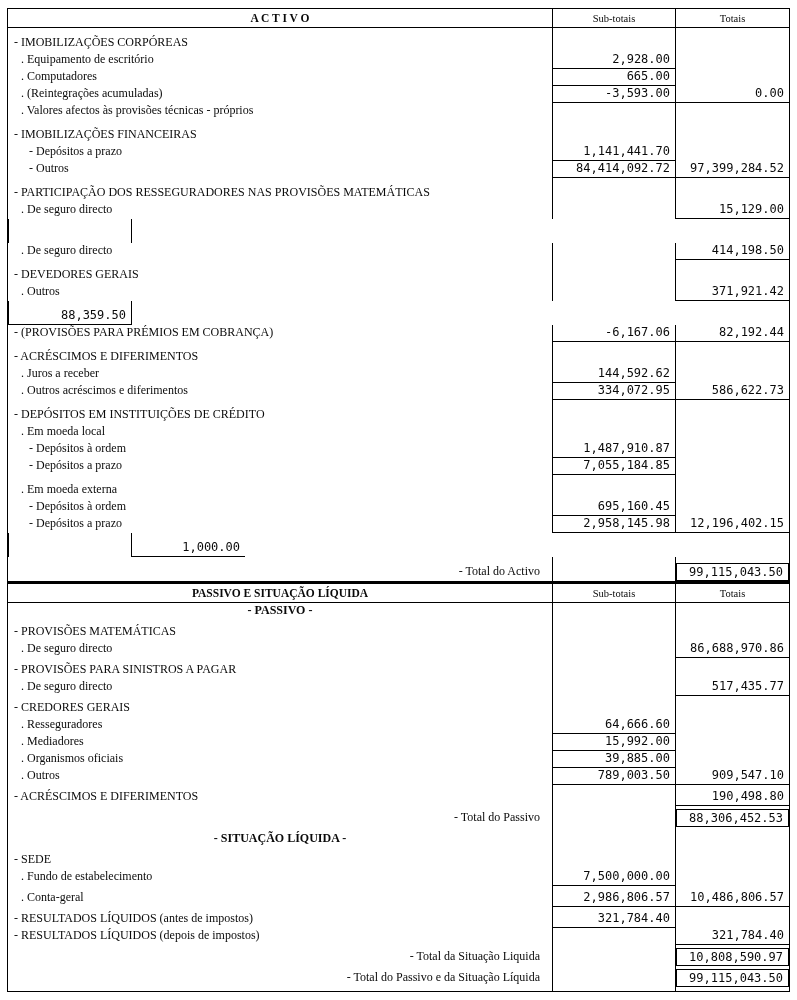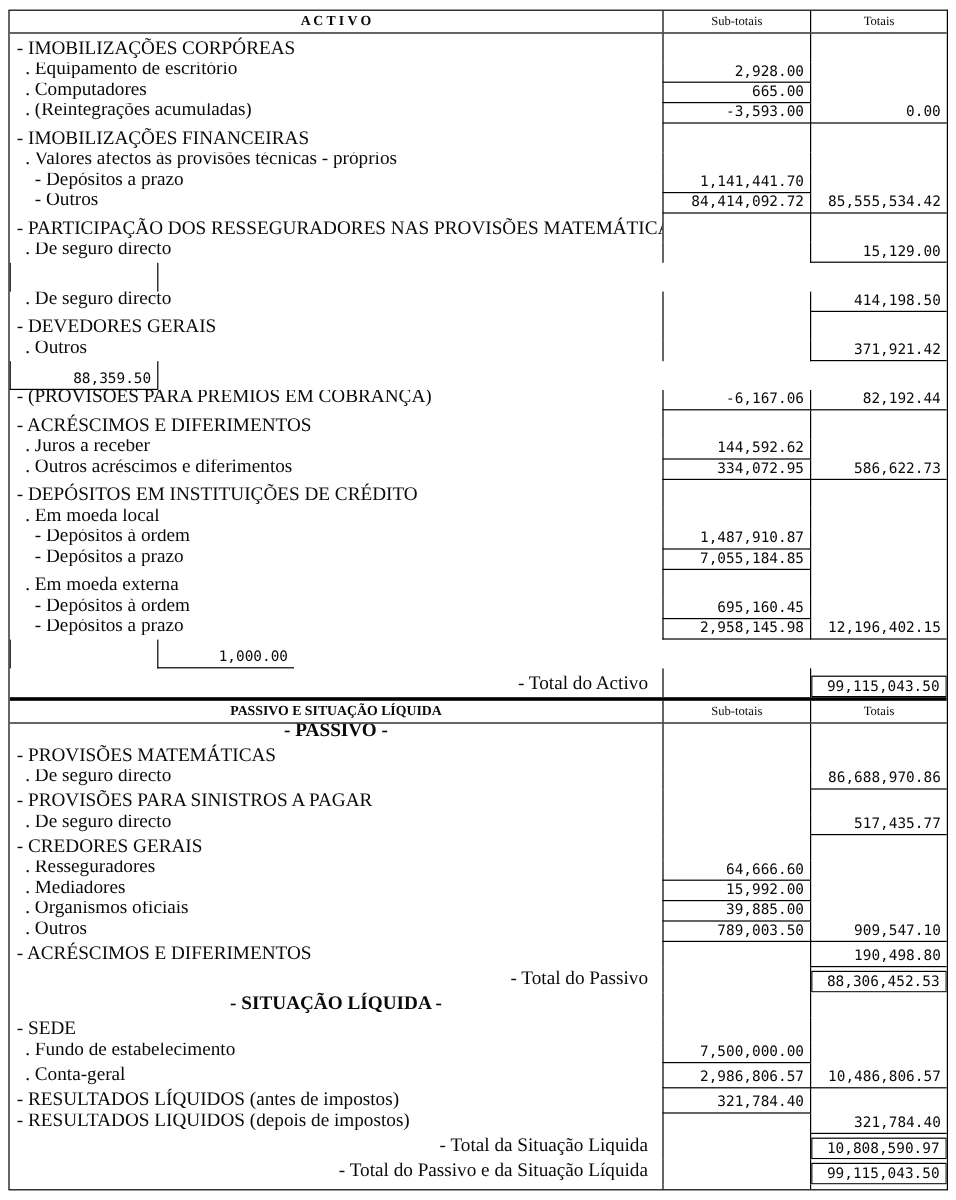--- a/index.html
+++ b/index.html
@@ -22,21 +22,21 @@
   .cell { display: flex; align-items: flex-end; box-sizing: border-box; overflow: hidden; white-space: nowrap; }
   .hdr .cell { align-items: center; }
   .c-desc { width: 544px; }
   .c-sub  { width: 123px; border-left: 1px solid #000; }
   .c-tot  { width: 114px; border-left: 1px solid #000; }
   .hdr-title { justify-content: center; font-weight: bold; font-size: 11.5px; }
   .hdr-col   { justify-content: center; font-weight: normal; font-size: 10.5px; }
   .row { display: flex; height: 17px; }
   .row.gap { height: 24px; }
   .second .row.gap { height: 21px; }
-  .lbl { font-size: 16px; padding-bottom: 2px; }
+  .lbl { font-size: 12px; padding-bottom: 2px; }
   .ind0 { padding-left: 6px; }
   .ind1 { padding-left: 13px; }
   .ind2 { padding-left: 21px; }
   .al-right  { justify-content: flex-end; padding-right: 12px; }
   .al-center { justify-content: center; font-weight: bold; }
   .num {
     font-family: "DejaVu Sans Mono", monospace;
     font-size: 12px; justify-content: flex-end;
     padding-right: 5px; padding-bottom: 2px;
   }
@@ -73,39 +73,39 @@
         <div class="row">
           <div class="cell c-desc lbl ind1">. Computadores</div>
           <div class="cell c-sub num underline">665.00</div>
           <div class="cell c-tot num"></div>
         </div>
         <div class="row">
           <div class="cell c-desc lbl ind1">. (Reintegrações acumuladas)</div>
           <div class="cell c-sub num underline">-3,593.00</div>
           <div class="cell c-tot num underline">0.00</div>
         </div>
+        <div class="row">
+          <div class="cell c-desc lbl ind1">. Valores afectos às provisões técnicas - próprios</div>
+          <div class="cell c-sub num"></div>
+          <div class="cell c-tot num"></div>
+        </div>
         <div class="row gap">
           <div class="cell c-desc lbl ind0">- IMOBILIZAÇÕES FINANCEIRAS</div>
-          <div class="cell c-sub num"></div>
-          <div class="cell c-tot num"></div>
-        </div>
-        <div class="row">
-          <div class="cell c-desc lbl ind1">. Valores afectos às provisões técnicas - próprios</div>
           <div class="cell c-sub num"></div>
           <div class="cell c-tot num"></div>
         </div>
         <div class="row">
           <div class="cell c-desc lbl ind2">- Depósitos a prazo</div>
           <div class="cell c-sub num underline">1,141,441.70</div>
           <div class="cell c-tot num"></div>
         </div>
         <div class="row">
           <div class="cell c-desc lbl ind2">- Outros</div>
           <div class="cell c-sub num underline">84,414,092.72</div>
-          <div class="cell c-tot num underline">85,555,534.42</div>
+          <div class="cell c-tot num underline">97,399,284.52</div>
         </div>
         <div class="row gap">
           <div class="cell c-desc lbl ind0">- PARTICIPAÇÃO DOS RESSEGURADORES NAS PROVISÕES MATEMÁTICAS</div>
           <div class="cell c-sub num"></div>
           <div class="cell c-tot num"></div>
         </div>
         <div class="row">
           <div class="cell c-desc lbl ind1">. De seguro directo</div>
           <div class="cell c-sub num"></div>
           <div class="cell c-tot num underline">15,129.00</div>

